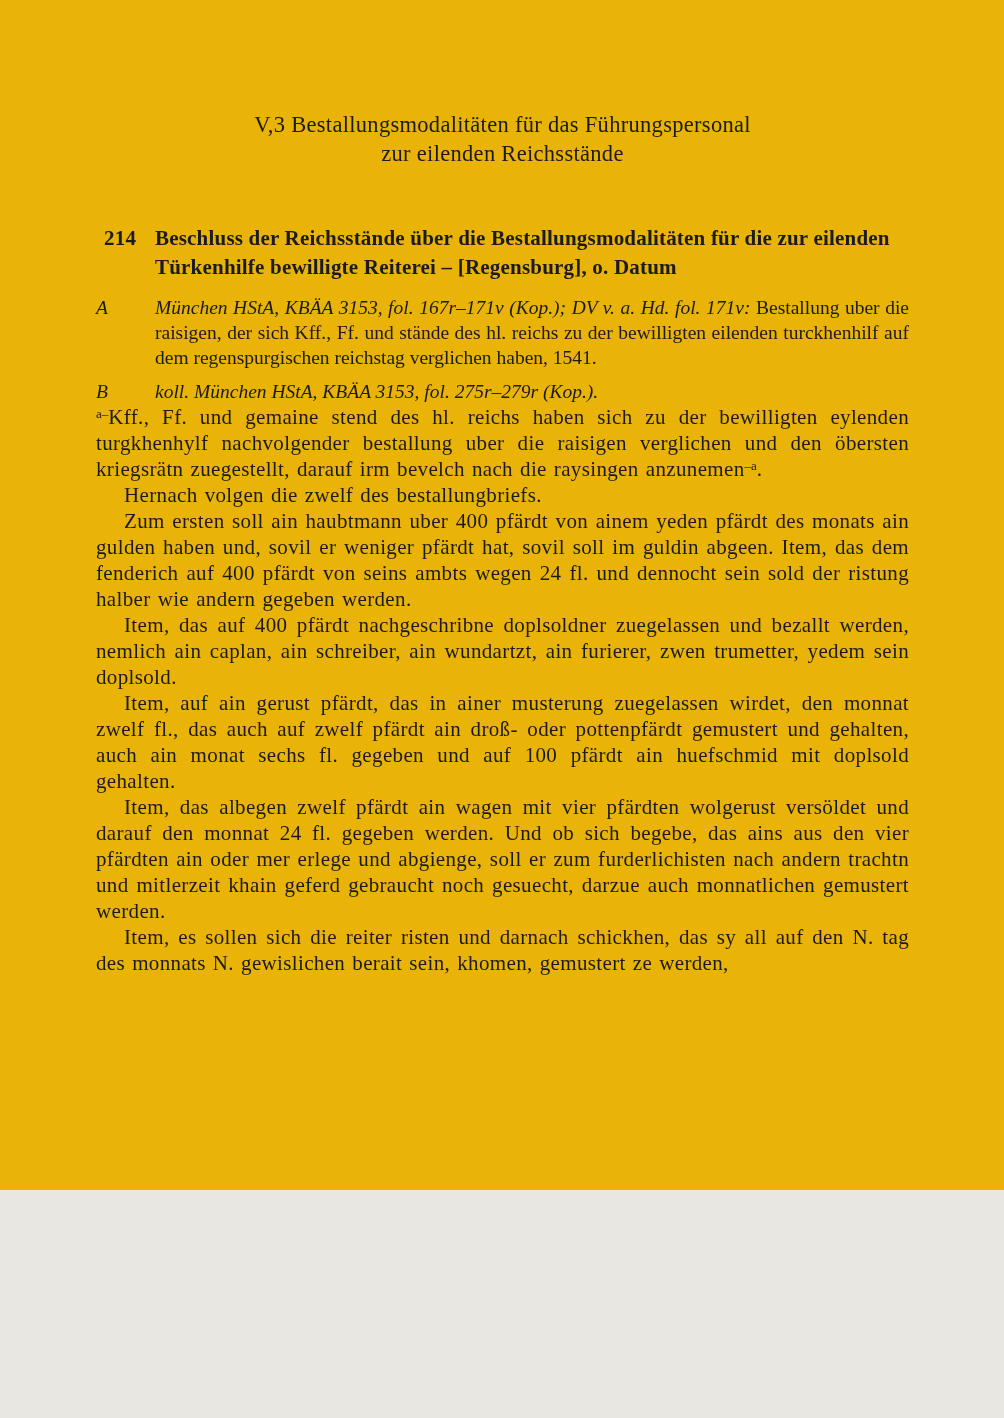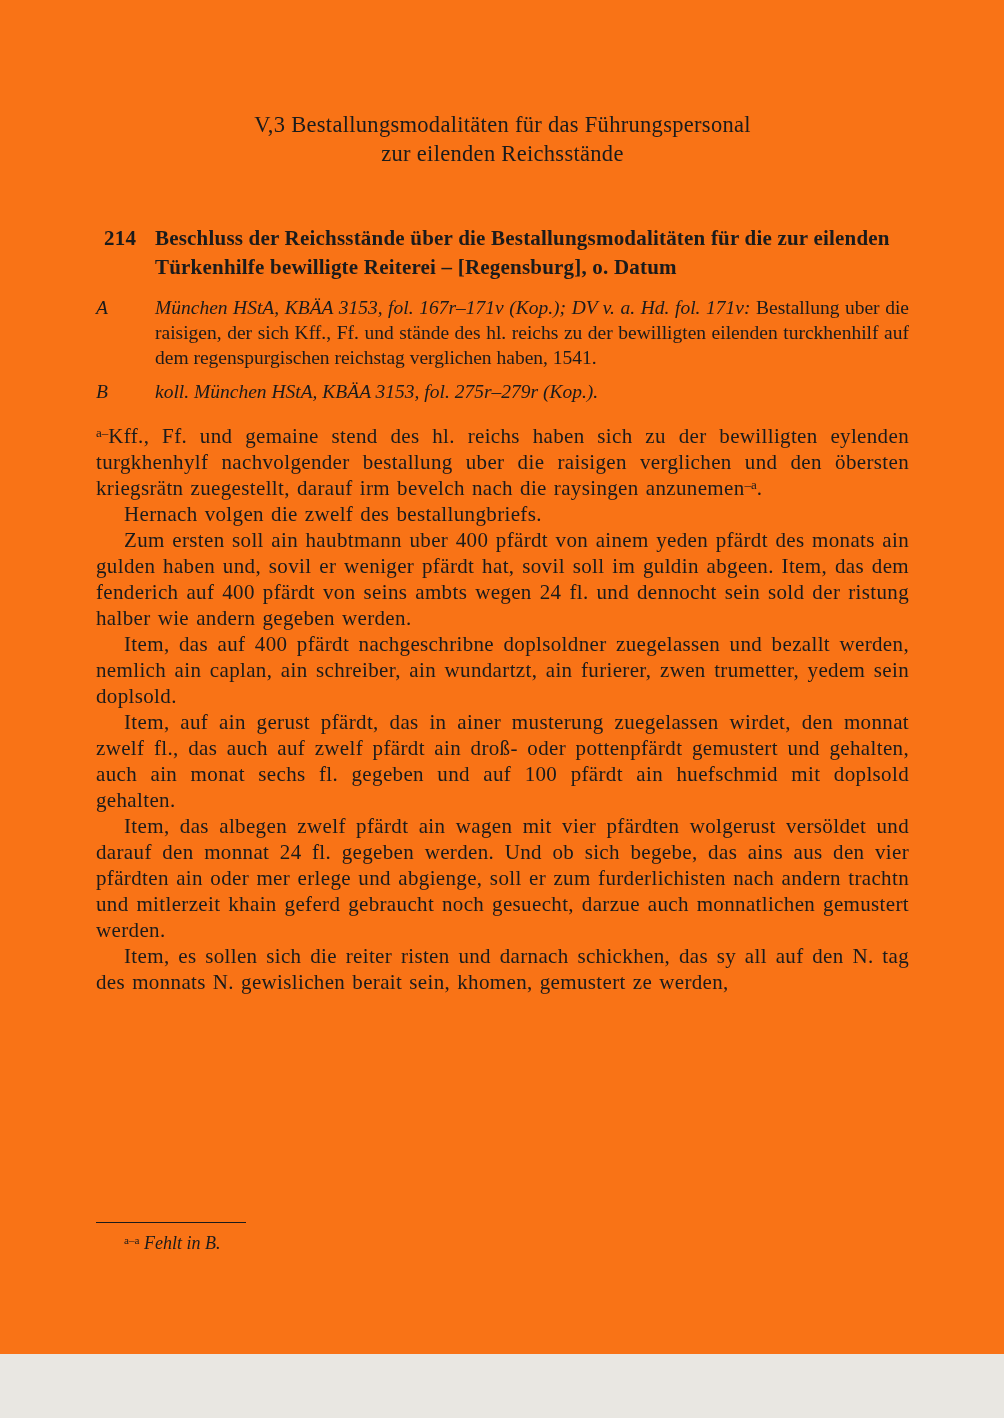--- a/index.html
+++ b/index.html
@@ -1,22 +1,22 @@
 <!DOCTYPE html>
 <html><head>
 <meta charset="utf-8">
 <style>
   * { margin: 0; padding: 0; box-sizing: border-box; }
   html, body { background: #e9e7e2; }
   .page {
     position: relative;
     width: 1004px;
-    height: 1354px;
+    height: 1190px;
     margin: 0 auto;
-    background: #f97316;
+    background: #eab308;
     color: #1b1b1b;
     font-family: "Liberation Serif", "DejaVu Serif", serif;
     overflow: hidden;
   }
   .content {
     position: absolute;
     left: 96px;
     top: 0;
     width: 813px;
   }
@@ -53,21 +53,20 @@
   .source-a { margin-top: 13px; }
   .source-b { margin-top: 9px; }
   .source-label {
     position: absolute;
     left: 0;
     top: 0;
     font-style: italic;
   }
   .italic { font-style: italic; }
   .body-text {
-    margin-top: 19px;
     font-size: 21px;
     line-height: 26px;
     text-align: justify;
     letter-spacing: 0.35px;
     word-spacing: 1.5px;
   }
   .body-text p { text-indent: 28px; }
   .body-text p.no-indent { text-indent: 0; }
   sup.fn {
     font-size: 0.62em;

